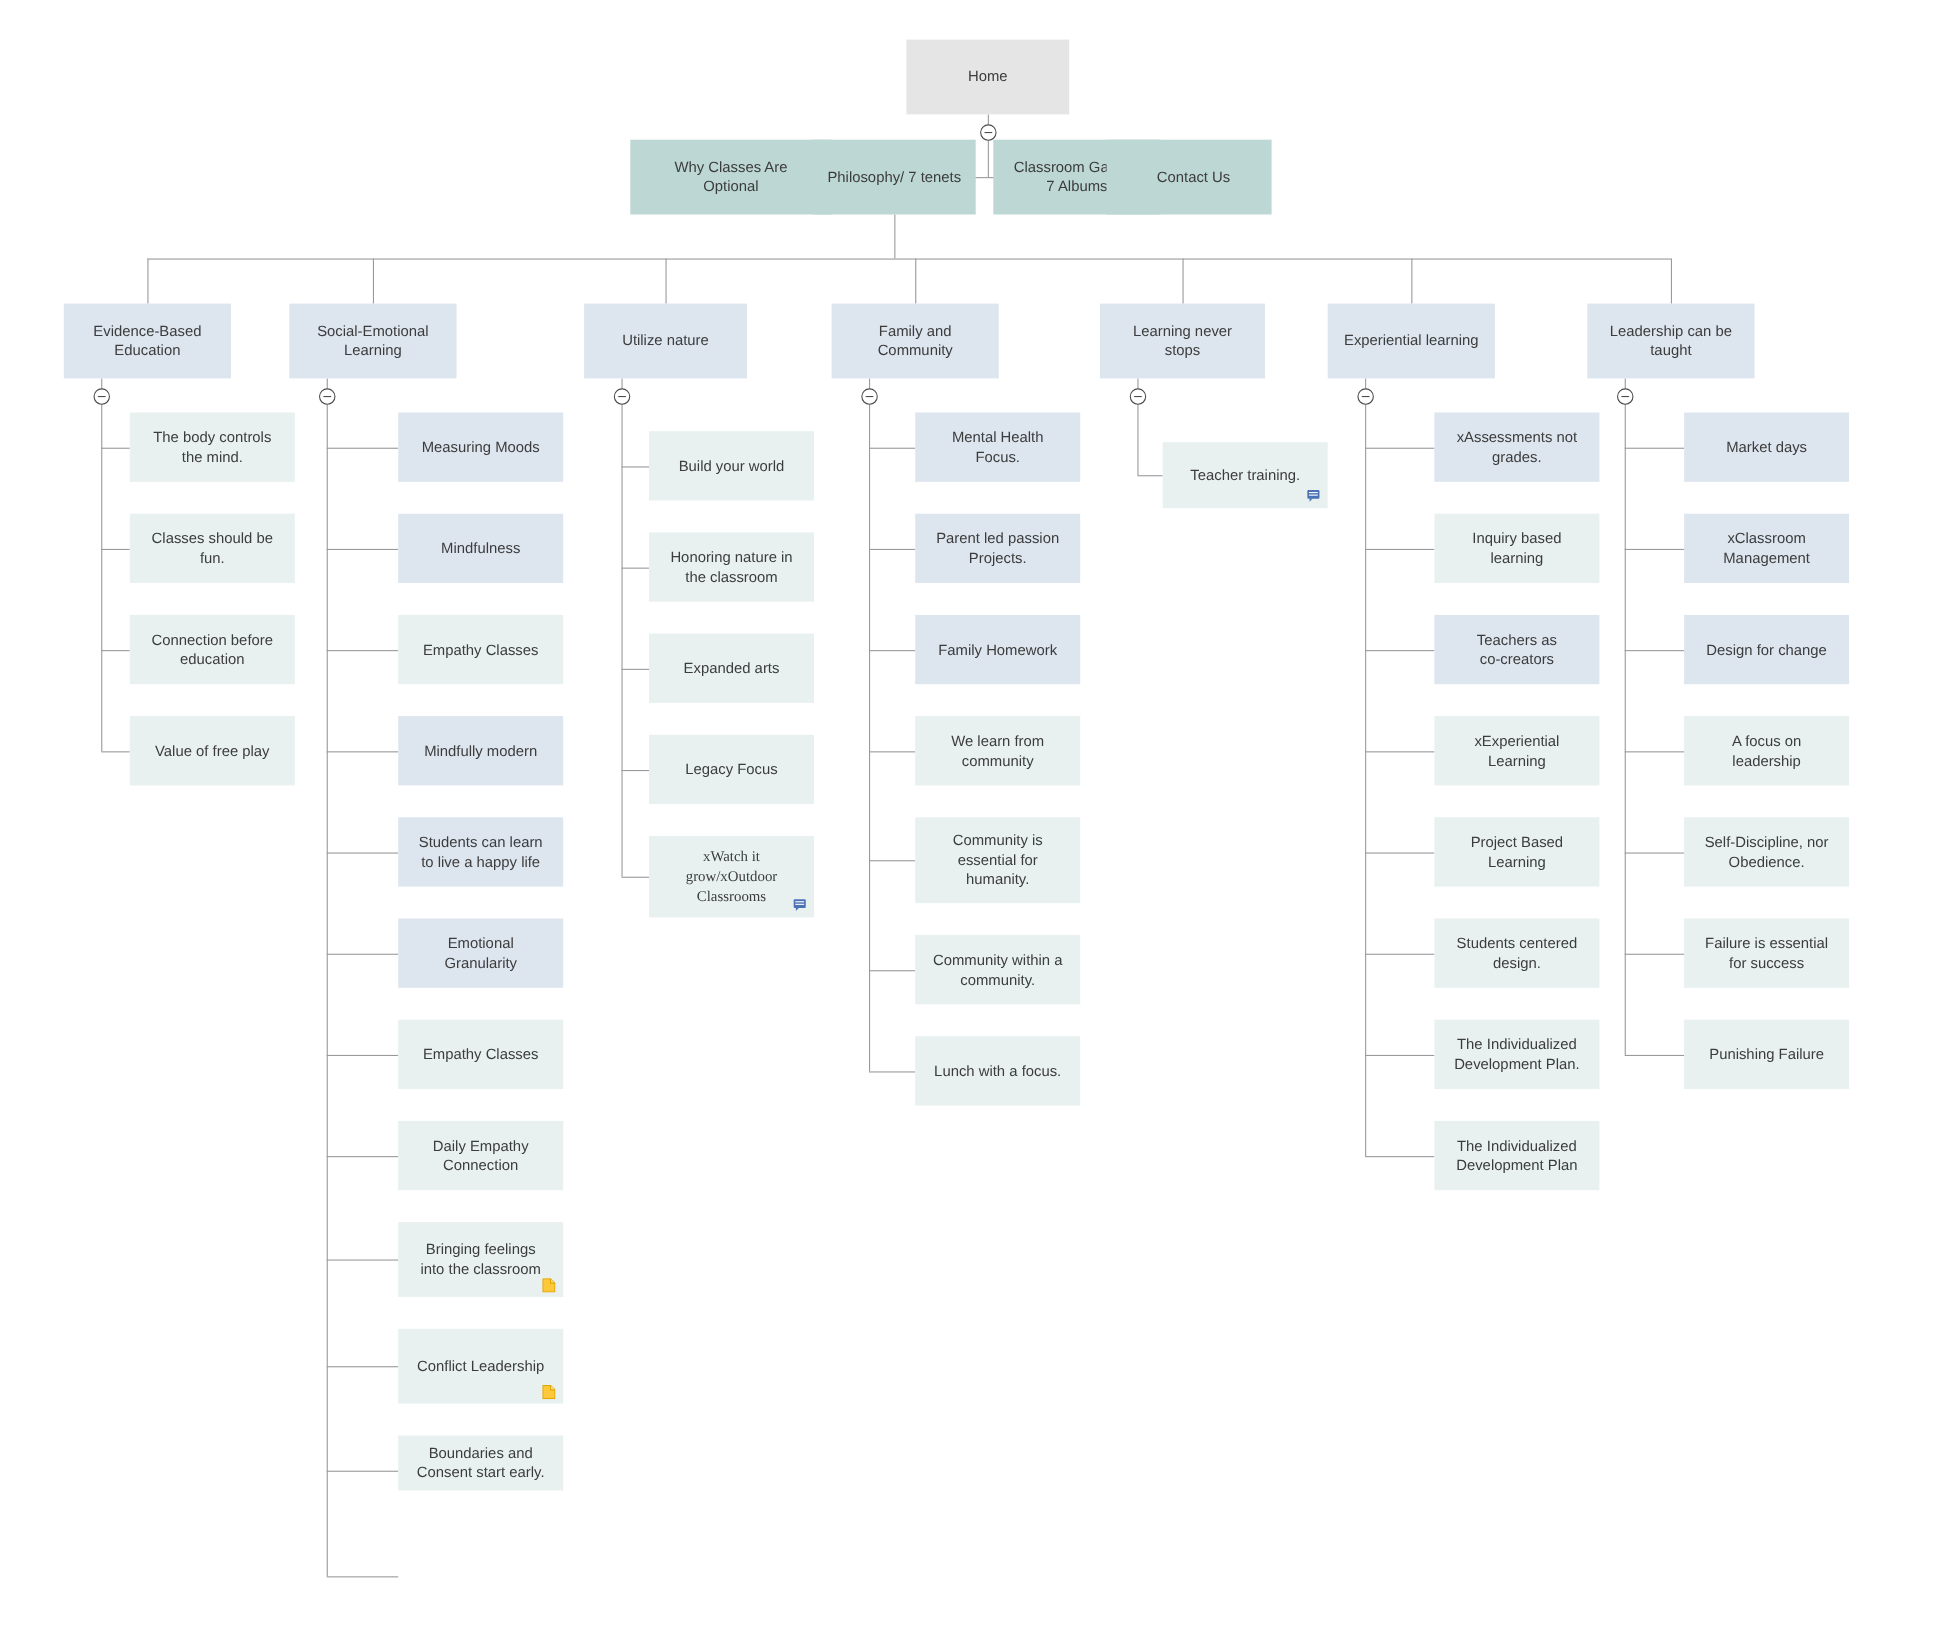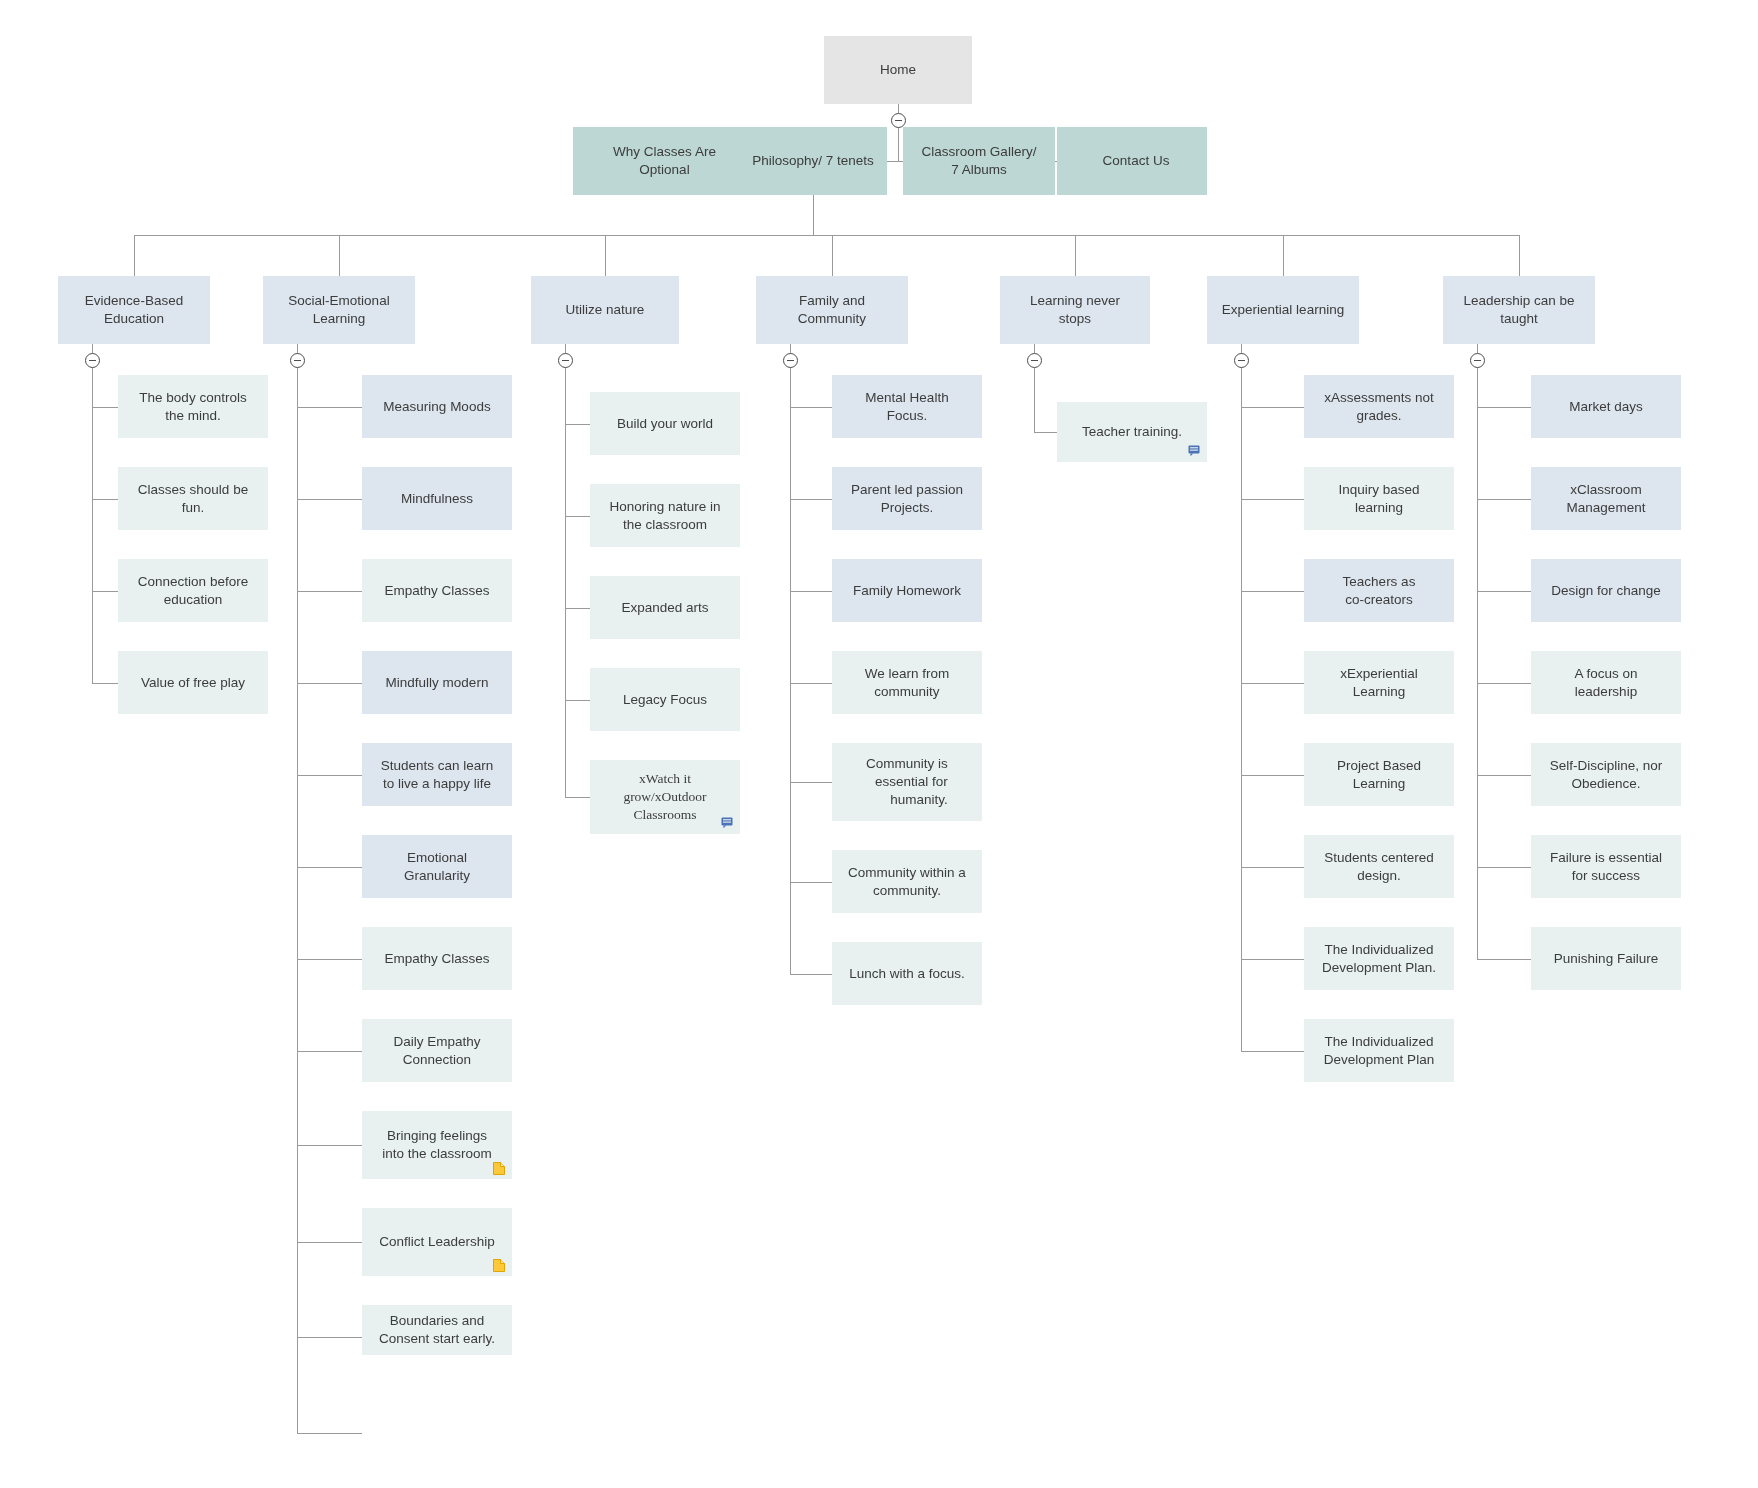--- a/index.html
+++ b/index.html
@@ -85,21 +85,21 @@
       <span class="label">Why Classes Are
 Optional</span>
     </div>
     <div class="node lvl-top" style="left: 739px; top: 127px; width: 148px; height: 68px;">
       <span class="label">Philosophy/ 7 tenets</span>
     </div>
     <div class="node lvl-top" style="left: 903px; top: 127px; width: 152px; height: 68px;">
       <span class="label">Classroom Gallery/
 7 Albums</span>
     </div>
-    <div class="node lvl-top" style="left: 1057px; top: 127px; width: 150px; height: 68px; padding-left: 16px;">
+    <div class="node lvl-top" style="left: 1006px; top: 127px; width: 150px; height: 68px; padding-left: 16px;">
       <span class="label">Contact Us</span>
     </div>
     <div class="line v" style="left: 813px; top: 195px; height: 40px;"></div>
     <div class="line h" style="left: 134px; top: 235px; width: 1385px;"></div>
     <div class="line v" style="left: 134px; top: 235px; height: 41px;"></div>
     <div class="node lvl-sec" style="left: 58px; top: 276px; width: 152px; height: 68px;">
       <span class="label">Evidence-Based
 Education</span>
     </div>
     <div class="collapse" style="left: 84.5px; top: 352.5px;"></div>
@@ -248,21 +248,21 @@
     <div class="line h" style="left: 790px; top: 590.5px; width: 42px;"></div>
     <div class="node leaf-a" style="left: 832px; top: 559px; width: 150px; height: 63px;">
       <span class="label">Family Homework</span>
     </div>
     <div class="line h" style="left: 790px; top: 682.5px; width: 42px;"></div>
     <div class="node leaf-b" style="left: 832px; top: 651px; width: 150px; height: 63px;">
       <span class="label">We learn from
 community</span>
     </div>
     <div class="line h" style="left: 790px; top: 782px; width: 42px;"></div>
-    <div class="node leaf-b" style="left: 832px; top: 743px; width: 150px; height: 78px; text-align: right;">
+    <div class="node leaf-b" style="left: 832px; top: 743px; width: 150px; height: 78px;">
       <span class="label">Community is
 essential for
 humanity.</span>
     </div>
     <div class="line h" style="left: 790px; top: 881.5px; width: 42px;"></div>
     <div class="node leaf-b" style="left: 832px; top: 850px; width: 150px; height: 63px;">
       <span class="label">Community within a
 community.</span>
     </div>
     <div class="line h" style="left: 790px; top: 973.5px; width: 42px;"></div>

